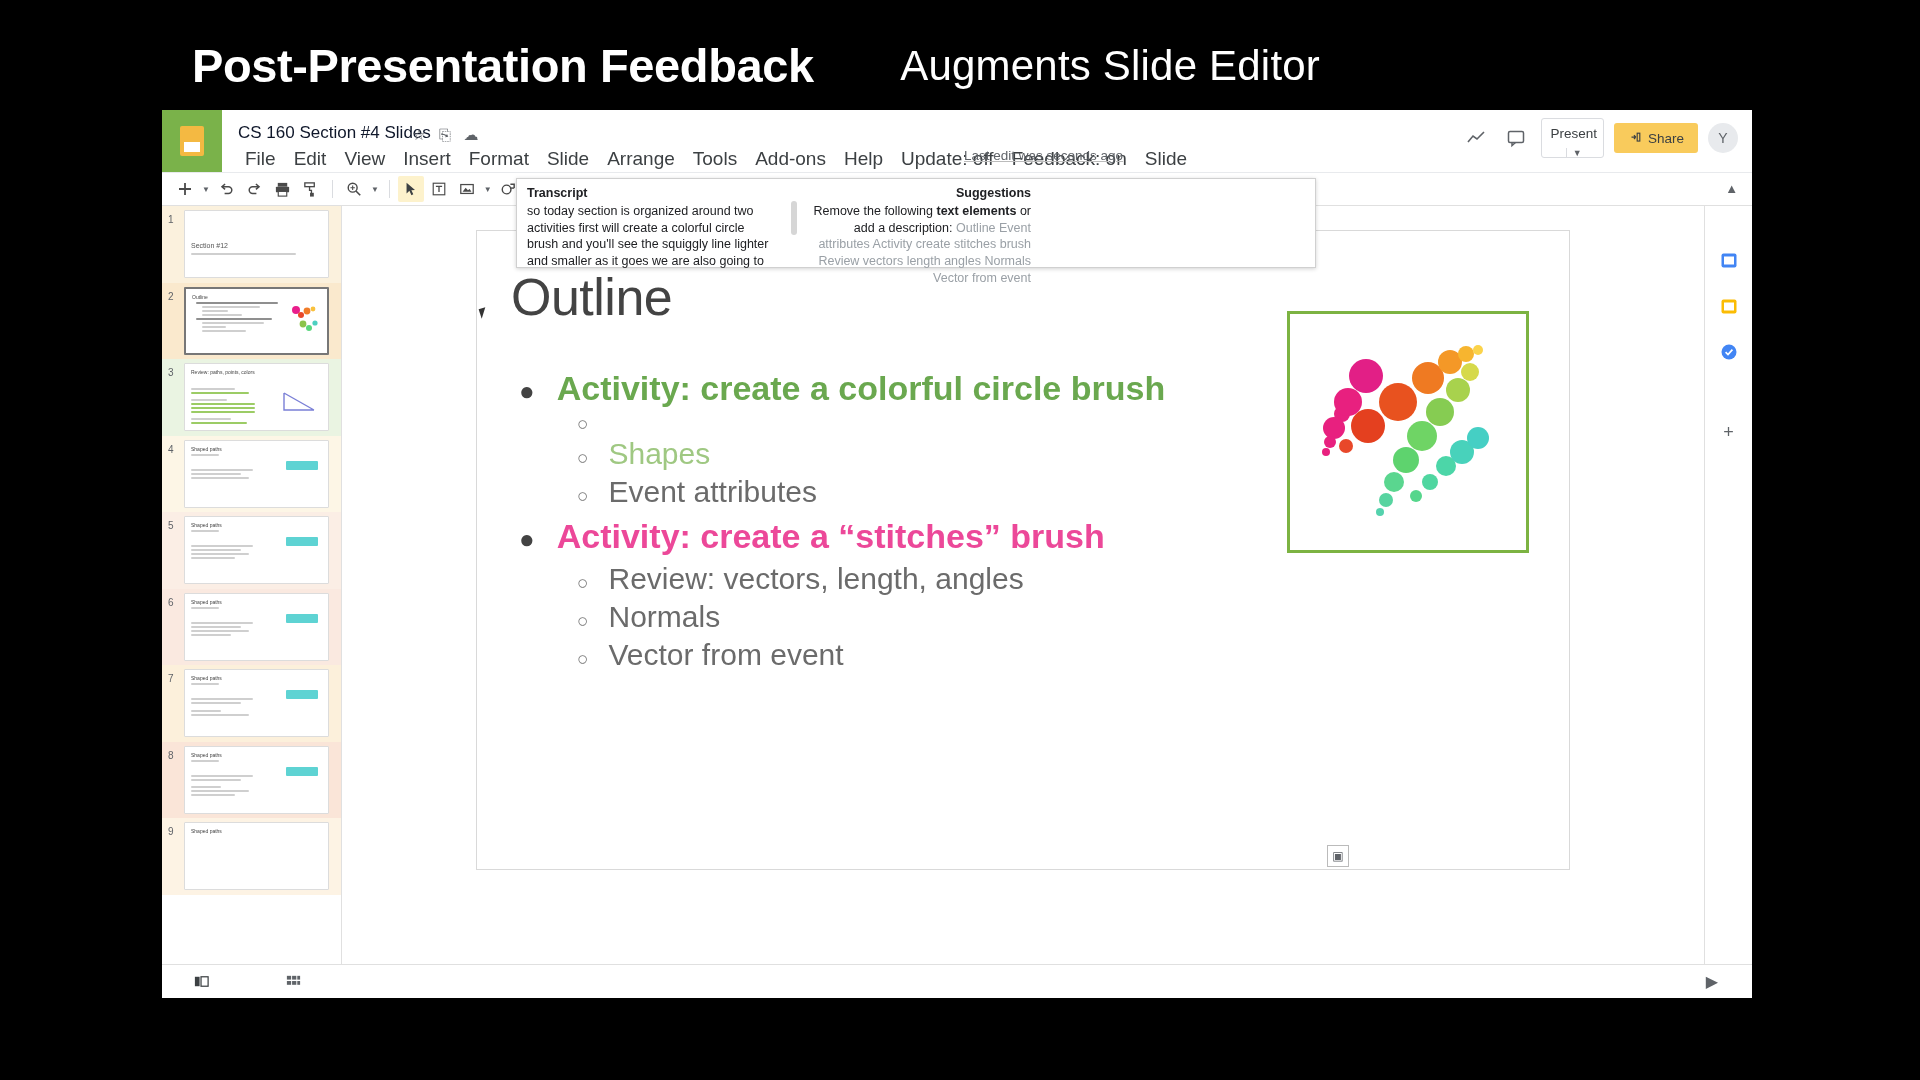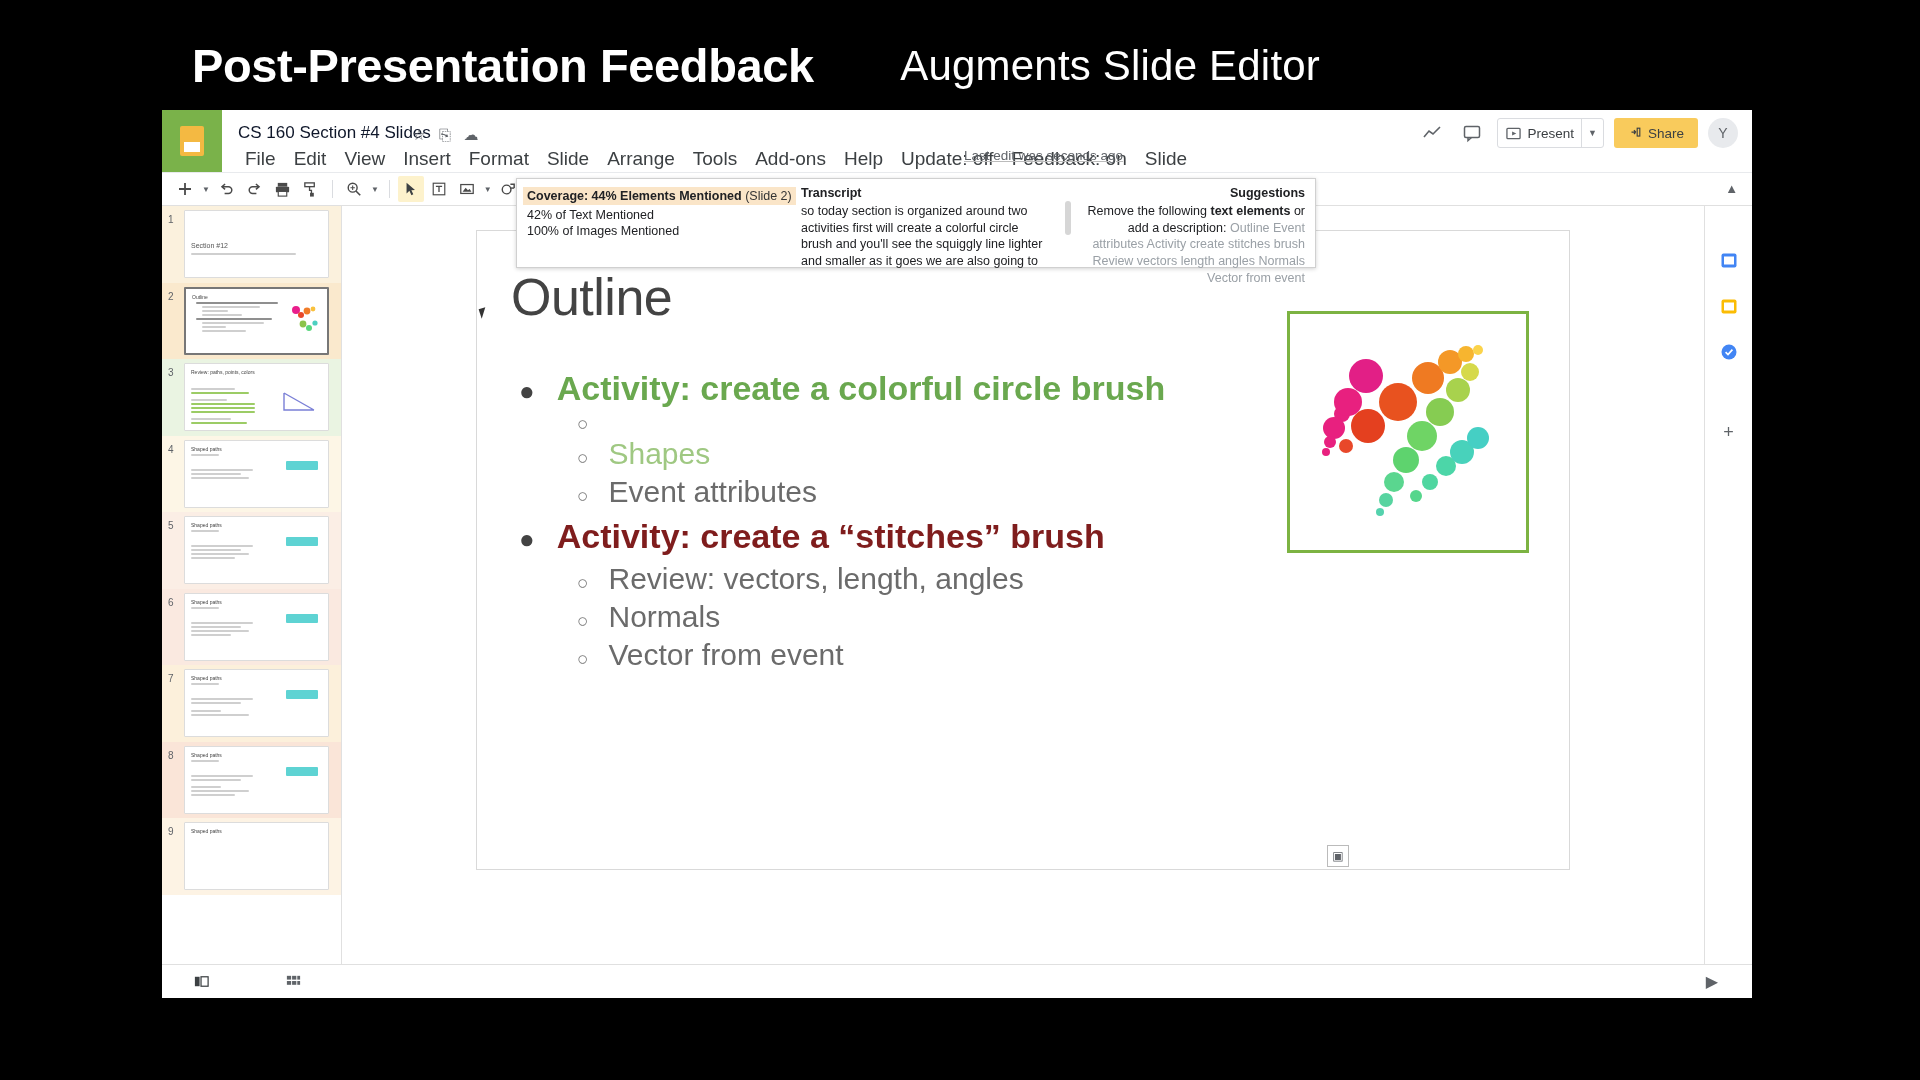--- a/index.html
+++ b/index.html
@@ -73,22 +73,22 @@
   }
 
   
   #tb-right { position: absolute; right: 14px; top: 8px; display: flex; align-items: center; gap: 10px; }
   .tb-ico {
     width: 30px; height: 30px; display:flex; align-items:center; justify-content:center;
     color: #5f6368;
   }
   #present-btn {
     display: flex; align-items: center; gap: 7px;
-    border: 1px solid #dadce0; border-radius: 3px; height: 30px;
-    padding: 0 6px 0 8px; font-size: 13.5px; color: #3c4043;
+    border: 1px solid #dadce0; border-radius: 3px; height: 40px;
+    padding: 0 6px 0 8px; font-size: 13.5px; color: #3c4043; flex-direction: column;
   }
   #present-btn .caret { font-size: 9px; color:#5f6368; border-left:1px solid #dadce0; padding-left:6px; height:100%; display:flex;align-items:center; }
   #share-btn {
     display: flex; align-items: center; gap: 6px;
     background: #f9cb5c; border-radius: 3px; height: 30px;
     padding: 0 14px; font-size: 13.5px; color: #3c4043; font-weight: 500;
   }
   #avatar {
     width: 30px; height: 30px; border-radius: 50%;
     background: #e8eaed; color: #5f6368; font-size: 14px;
@@ -155,21 +155,21 @@
   .blist { position: absolute; left: 42px; top: 138px; width: 740px; }
   .b1 { display:flex; align-items:baseline; gap: 22px; margin-bottom: 6px; }
   .b1 .dot { font-size: 26px; line-height: 1; color: #434343; }
   .b1 .txt { font-size: 34px; font-weight: bold; }
   .b2 { display:flex; align-items:baseline; gap: 20px; margin-left: 58px; margin-bottom: 4px; }
   .b2 .dot { font-size: 19px; line-height: 1; color: #7a7a7a; }
   .b2 .txt { font-size: 30px; }
   .green-strong { color: #6aa84f; }
   .green-mid { color: #8fbc6e; }
   .green-soft { color: #9fc882; }
-  .gray-dark { color: #7f1d1d; }
+  .gray-dark { color: #ec4899; }
   .gray-mid { color: #6b6b6b; }
 
   #slide-image {
     position: absolute; right: 40px; top: 80px; width: 242px; height: 242px;
     border: 3px solid #7cb342; background: #fff; overflow: hidden;
   }
 
   
   #right-rail {
     width: 48px; background: #fff; border-left: 1px solid #e0e0e0;
@@ -649,25 +649,20 @@
           <rect x="13" y="3" width="3" height="4" fill="#5f6368"></rect>
           <rect x="2" y="8.5" width="4.5" height="4" fill="#5f6368"></rect>
           <rect x="7.5" y="8.5" width="4.5" height="4" fill="#5f6368"></rect>
           <rect x="13" y="8.5" width="3" height="4" fill="#5f6368"></rect>
         </svg>
     </div>
     <div id="bb-expand">▶</div>
   </div>
 
   <div id="feedback-panel">
-    <div class="fb-col" id="fb-coverage">
-      <div class="fb-head" id="fb-cov-head"><span>Coverage: 44% Elements Mentioned</span><span class="light"> (Slide 2)</span></div>
-      <div class="fb-stat">42% of Text Mentioned</div>
-      <div class="fb-stat">100% of Images Mentioned</div>
-    </div>
     <div class="fb-col" id="fb-transcript">
       <div class="fb-head">Transcript</div>
       <div class="fb-body">so today section is organized around two activities first will create a colorful circle brush and you'll see the squiggly line lighter and smaller as it goes we are also going to</div>
     </div>
     <div class="fb-col" id="fb-suggestions">
       <div class="fb-scroll"></div>
       <div class="fb-head">Suggestions</div>
       <div class="fb-body"><span>Remove the following </span><b>text elements</b><span> or add a description: </span><span class="dim">Outline Event attributes Activity create stitches brush Review vectors length angles Normals Vector from event</span></div>
     </div>
   </div>

